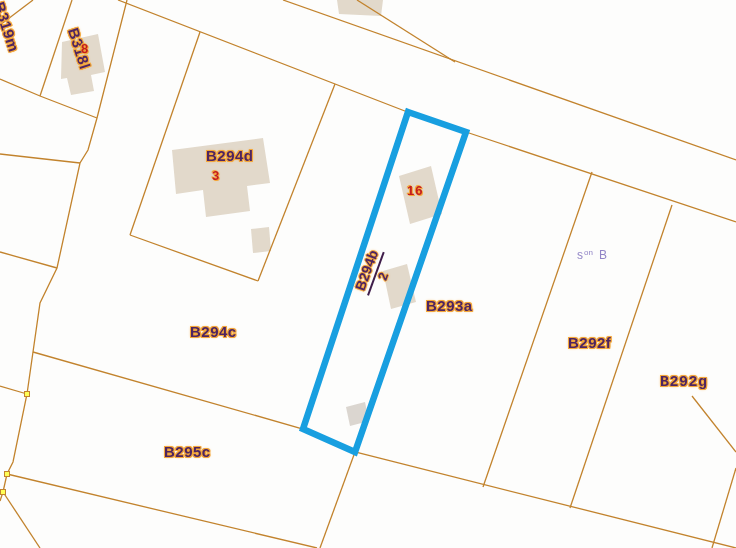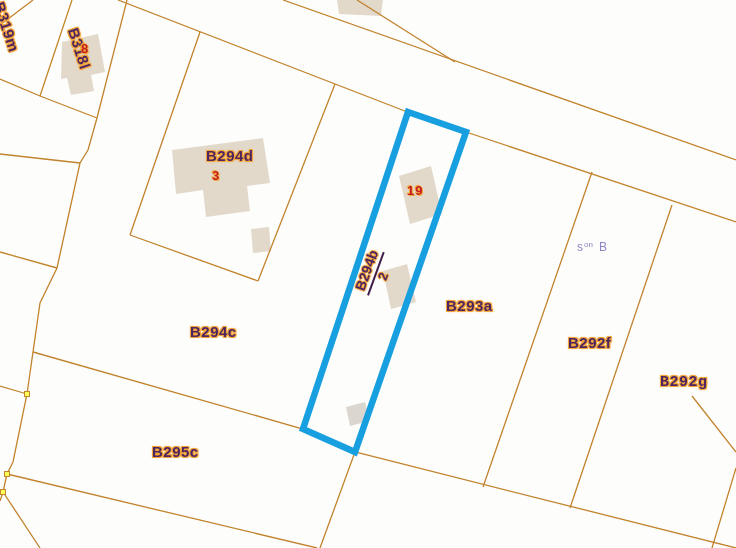--- a/index.html
+++ b/index.html
@@ -45,21 +45,21 @@
     padding:0 2px 1px 2px;
     text-shadow:1px 0 var(--halo),-1px 0 var(--halo),0 1px var(--halo),0 -1px var(--halo),0 0 3px var(--halo);
   }
   #fraction-label .denom{
     display:block;
     font-weight:bold;font-size:13px;line-height:1.1;
     color:var(--label);
     text-shadow:1px 0 var(--halo),-1px 0 var(--halo),0 1px var(--halo),0 -1px var(--halo),0 0 3px var(--halo);
   }
   #note-label{
-    position:absolute;left:577px;top:240px;
+    position:absolute;left:577px;top:248px;
     font-size:12px;color:var(--note);letter-spacing:1px;white-space:nowrap;
   }
   #note-label sup{font-size:8px;vertical-align:4px;letter-spacing:0;}
   #note-label .note-rest{margin-left:6px;}
 </style>
 </head>
 <body>
 
 <div id="viewport" style="background: rgb(253, 253, 252);">
   <svg id="map-svg" width="736" height="548" viewBox="0 0 736 548">
@@ -99,21 +99,21 @@
   <div id="label-layer">
     <div id="fraction-label">
       <span class="numer">B294b</span>
       <span class="denom">2</span>
     </div>
     <div id="note-label"><span>s</span><sup>on</sup><span class="note-rest">B</span></div>
   <div class="plabel" style="left: 6px; top: 0px; transform: rotate(72deg);">B319m</div>
       <div class="plabel" style="left: 80px; top: 26px; transform: rotate(72deg);">B318l</div>
       <div class="plabel" style="left: 206px; top: 148px;">B294d</div>
       <div class="plabel" style="left: 163px; top: 324px; margin-left: 27px;">B294c</div>
-      <div class="plabel" style="left: 152px; top: 444px;">B295c</div>
-      <div class="plabel" style="left: 446px; top: 298px; text-align: center;">B293a</div>
+      <div class="plabel" style="left: 164px; top: 444px;">B295c</div>
+      <div class="plabel" style="left: 426px; top: 298px; text-align: center;">B293a</div>
       <div class="plabel" style="left: 551px; top: 335px; padding-left: 17px;">B292f</div>
       <div class="plabel" style="left: 660px; top: 375px; font-family: Liberation Mono, monospace;">B292g</div>
       <div class="hnum" style="left: 81px; top: 42px;">8</div>
       <div class="hnum" style="left: 212px; top: 169px; letter-spacing: 3px;">3</div>
-      <div class="hnum" style="left: 407px; top: 184px; letter-spacing: 1px;">19</div>
+      <div class="hnum" style="left: 407px; top: 184px; letter-spacing: 1px;">16</div>
     </div>
 </div>
 
 </body></html>

